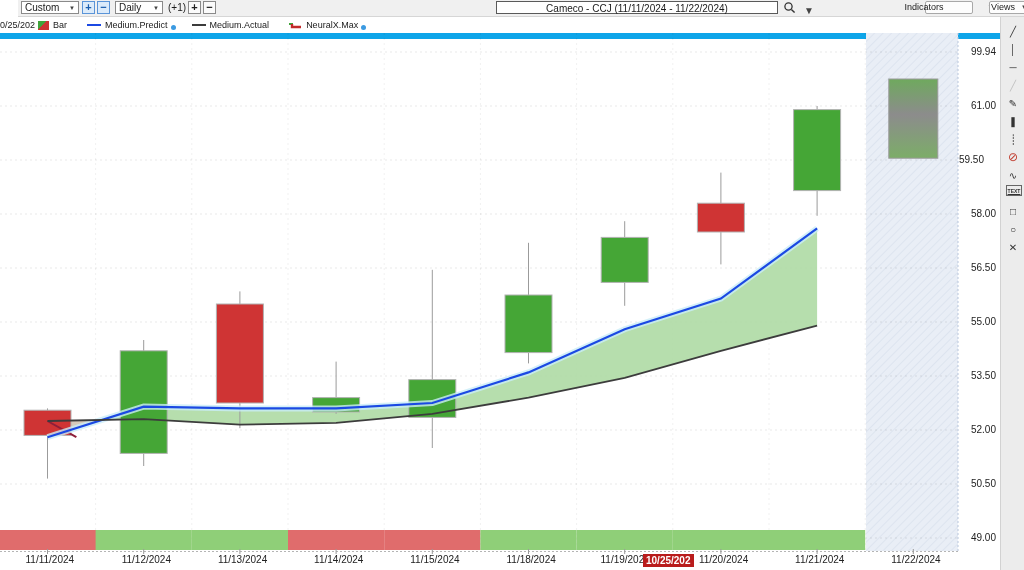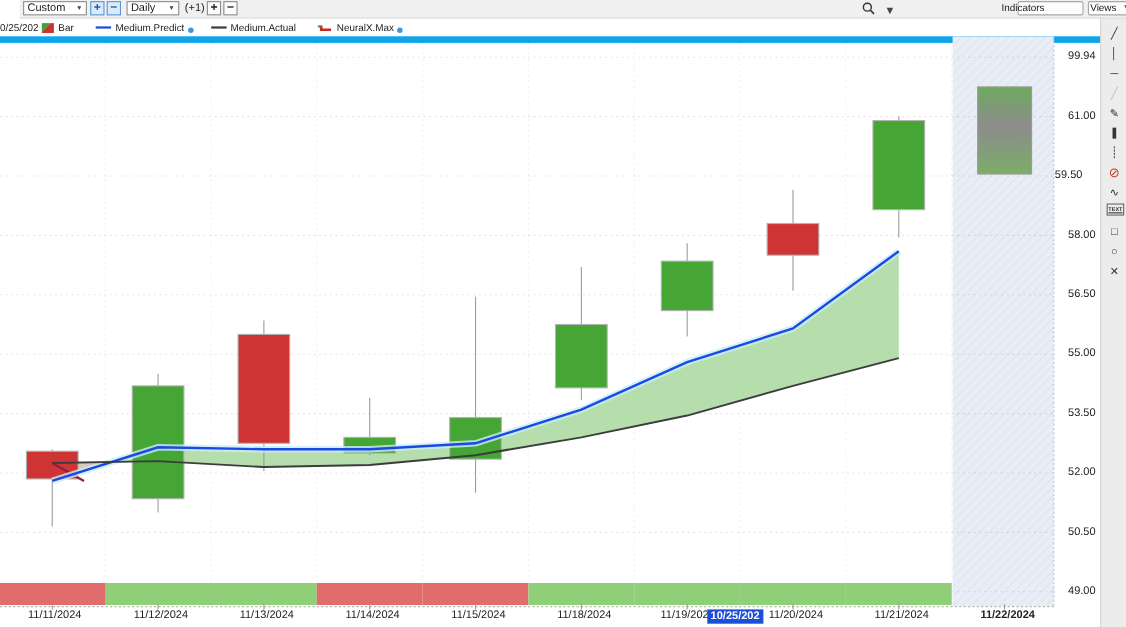--- a/index.html
+++ b/index.html
@@ -25,21 +25,21 @@
           border-bottom:6px solid #0ea5e9;font-size:9px;display:flex;align-items:center;}
   .legend .item{display:flex;align-items:center;margin-right:0;}
   .swatch-line{display:inline-block;width:14px;height:0;border-top:2px solid #000;margin:0 4px;}
   .bluedot{display:inline-block;width:5px;height:5px;border-radius:50%;background:#3b9ae1;
            margin-left:3px;position:relative;top:2px;}
   .candle-ico{display:inline-block;width:11px;height:9px;margin:0 4px 0 3px;
               background:linear-gradient(135deg,#3fa33a 42%,#cc3333 43%);}
   .chartwrap{position:absolute;left:0;top:33px;width:1000px;height:537px;}
   .ylab{position:absolute;width:40px;text-align:right;font-size:10px;color:#222;}
   .xlab{position:absolute;font-size:10px;color:#222;white-space:nowrap;}
-  .xlab.hl{background:#1d4ed8;color:#fff;font-weight:bold;padding:1px 3px;}
+  .xlab.hl{background:#b91c1c;color:#fff;font-weight:bold;padding:1px 3px;}
   .sidestrip{position:absolute;left:1000px;top:17px;width:24px;height:553px;background:#ececec;
              border-left:1px solid #d2d2d2;}
   .tool{position:absolute;left:3px;width:18px;height:16px;display:flex;align-items:center;
         justify-content:center;font-size:10px;color:#333;cursor:default;}
   .tool.disabled{color:#c0c0c0;}
   .tool.red{color:#c0392b;font-size:12px;}
   .tool.textt{font-size:5px;font-weight:bold;border:1px solid #666;height:9px;width:14px;
               left:5px;line-height:8px;text-decoration:underline;}
 </style>
 </head>
@@ -53,29 +53,30 @@
   <div class="tb sqbtn bluebtn" style="left:64px;">+</div>
   <div class="tb sqbtn bluebtn" style="left:79px;">−</div>
   <div class="tb select" style="left:97px;width:48px;">
     <span>Daily</span>
     <span class="caret">▼</span>
   </div>
   <div class="tb plain" style="left:150px;">(+1)</div>
   <div class="tb sqbtn graybtn" style="left:170px;">+</div>
   <div class="tb sqbtn graybtn" style="left:185px;">−</div>
 
+  <div class="tb titlebox" style="left:478px;width:282px;">Cameco - CCJ (11/11/2024 - 11/22/2024)</div>
   <div class="tb" style="left:765px;width:14px;">
     <svg width="13" height="13" viewBox="0 0 13 13">
         <circle cx="5.5" cy="5.5" r="3.6" fill="none" stroke="#333" stroke-width="1.3"></circle>
         <line x1="8.4" y1="8.4" x2="11.6" y2="11.6" stroke="#333" stroke-width="1.4"></line>
       </svg>
   </div>
   <div class="tb plain caret" style="left:782px;top:4px;">▼</div>
 
-  <div class="tb pillbtn" style="left:907px;width:60px;gap:40px;">
+  <div class="tb pillbtn" style="left:907px;width:48px;gap:40px;">
     <span>Indicators</span>
       <span class="caret">▼</span>
   </div>
   <div class="tb pillbtn" style="left:971px;width:40px;">
     <span>Views</span>
       <span class="caret">▼</span>
   </div>
   <div class="tb plain" style="left:1015px;font-weight:bold;">*</div>
 </div>
 
@@ -199,21 +200,21 @@
     <div class="xlab" style="top: 554px; left: 25.5px;">11/11/2024</div>
     <div class="xlab" style="top: 554px; left: 121.7px;">11/12/2024</div>
     <div class="xlab" style="top: 554px; left: 217.9px;">11/13/2024</div>
     <div class="xlab" style="top: 554px; left: 314.1px;">11/14/2024</div>
     <div class="xlab" style="top: 554px; left: 410.3px;">11/15/2024</div>
     <div class="xlab" style="top: 554px; left: 506.5px;">11/18/2024</div>
     <div class="xlab" style="top: 554px; left: 600.5px;">11/19/202</div>
     <div class="xlab hl" style="top: 554px; left: 643px;">10/25/202</div>
     <div class="xlab" style="top: 554px; left: 698.9px;">11/20/2024</div>
     <div class="xlab" style="top: 554px; left: 795.1px;">11/21/2024</div>
-    <div class="xlab" style="top: 554px; left: 891.3px; font-weight: bold;">11/22/2024</div>
+    <div class="xlab" style="top: 554px; left: 891.3px;">11/22/2024</div>
   </div>
 
 <div class="sidestrip" id="sidestrip">
     <div class="tool" style="top: 6px;">╱</div>
     <div class="tool" style="top: 24px;">│</div>
     <div class="tool" style="top: 42px;">─</div>
     <div class="tool disabled" style="top: 60px;">╱</div>
     <div class="tool" style="top: 78px;">✎</div>
     <div class="tool" style="top: 96px;">❚</div>
     <div class="tool" style="top: 114px;">┊</div>

